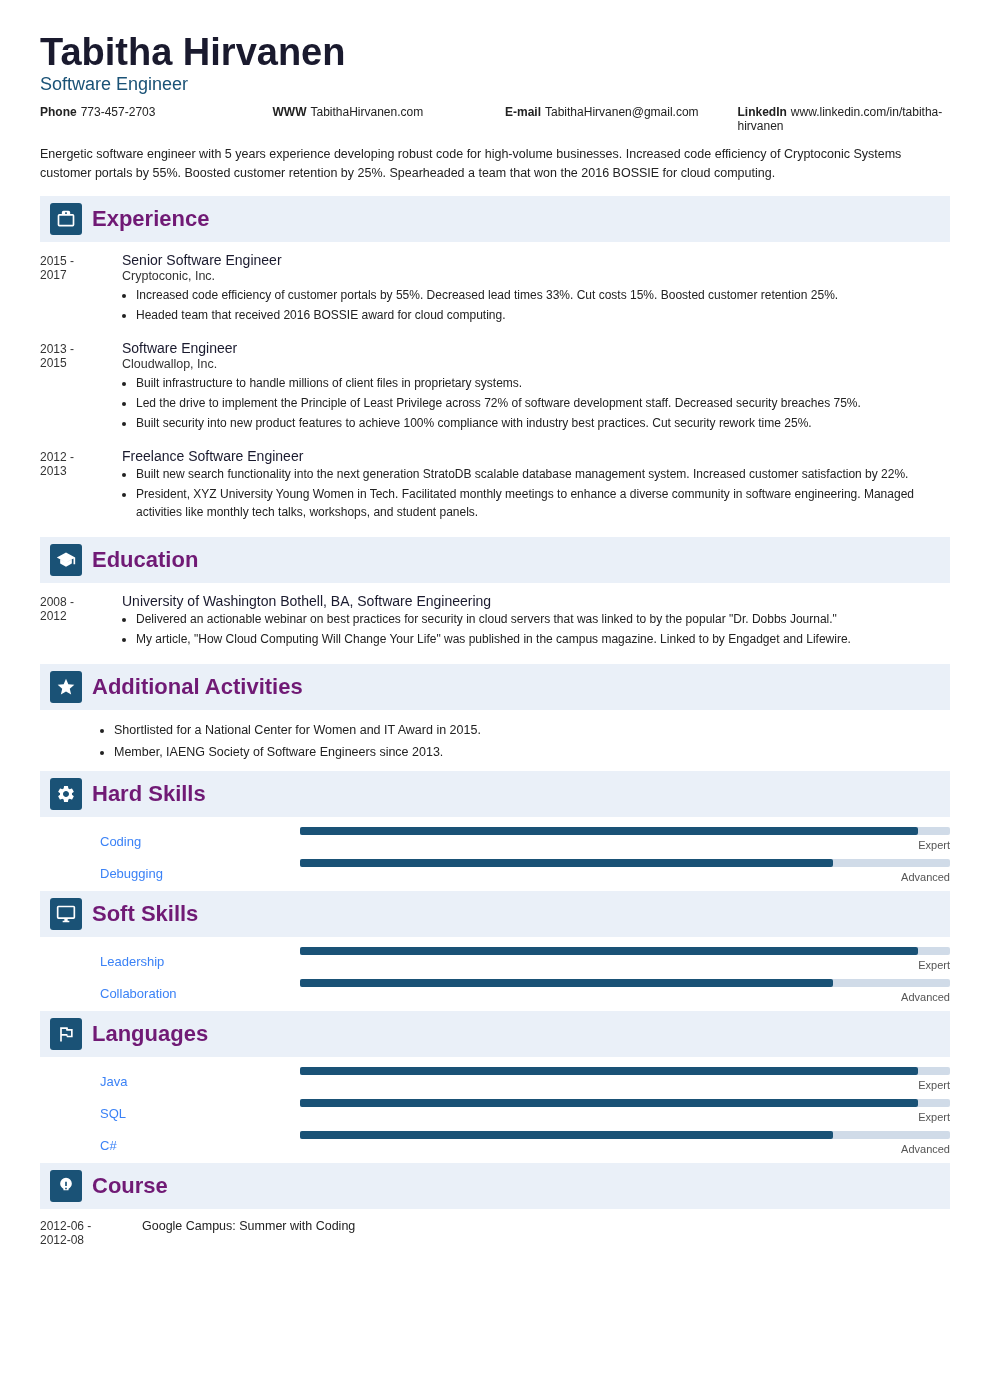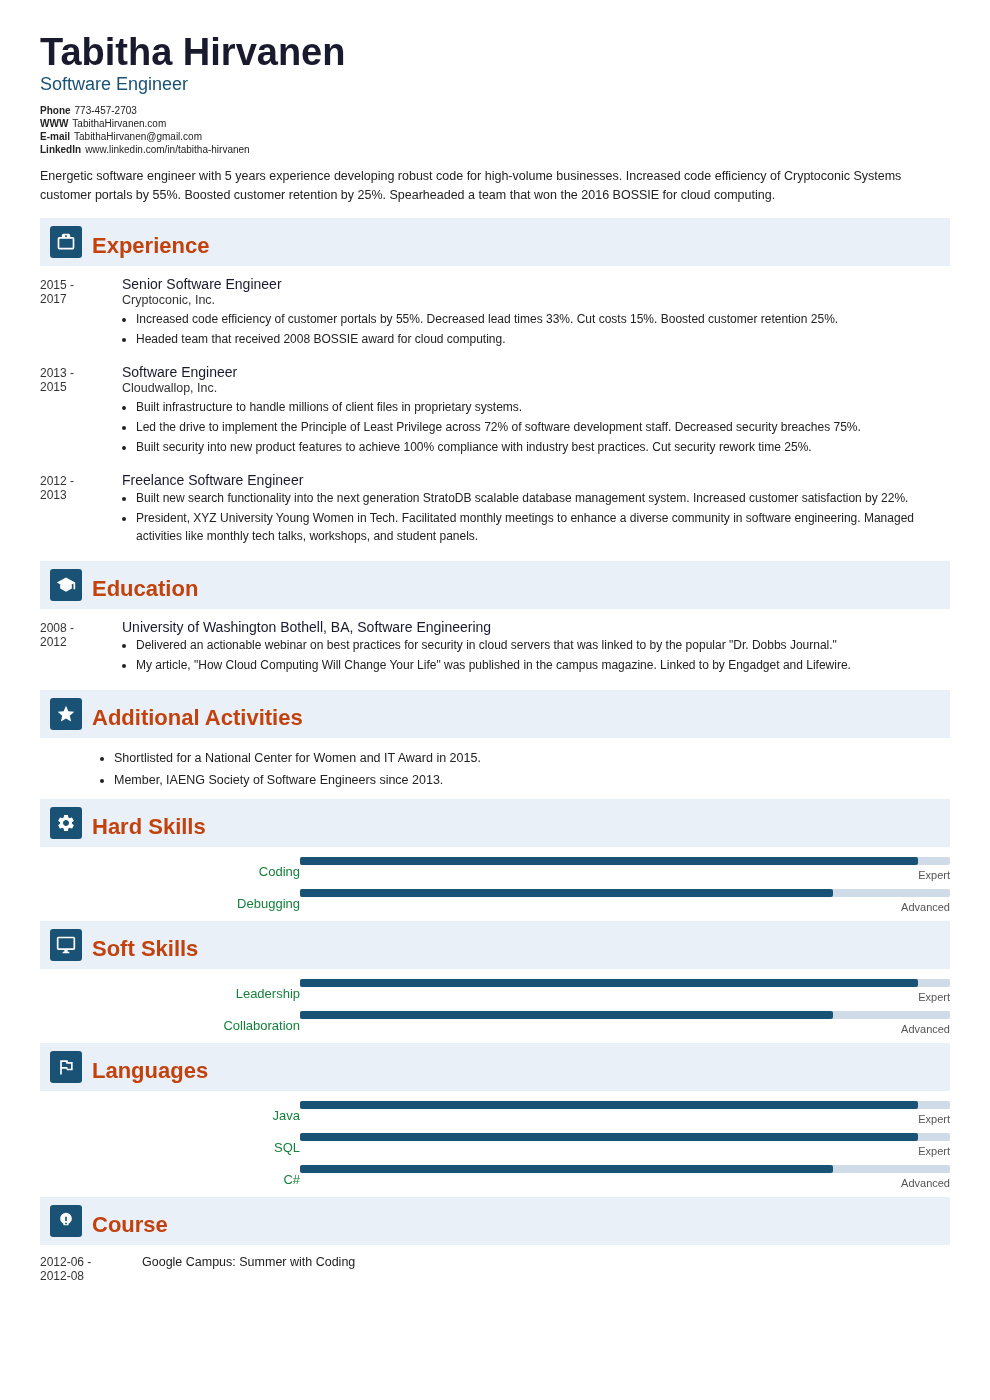--- a/index.html
+++ b/index.html
@@ -18,24 +18,24 @@
       line-height: 1.1;
     }
     .title-sub {
       font-size: 18px;
       color: #1a5276;
       font-weight: 400;
       margin-bottom: 10px;
     }
     .contact-grid {
       display: grid;
-      grid-template-columns: 1fr;
+      grid-template-columns: 1fr 1fr 1fr 1fr;
       gap: 2px 20px;
       margin-bottom: 12px;
-      font-size: 10px;
+      font-size: 12px;
     }
     .contact-item span.label { font-weight: 700; margin-right: 4px; }
     .summary {
       font-size: 12.5px;
       line-height: 1.5;
       margin-bottom: 14px;
       color: #222;
     }
     .section-header {
       display: flex;
@@ -52,22 +52,21 @@
       display: flex;
       align-items: center;
       justify-content: center;
       background: #1a5276;
       border-radius: 3px;
       flex-shrink: 0;
     }
     .section-header h2 {
       font-size: 22px;
       font-weight: 700;
-      color: #c2410c;
-      margin-top: 8px;
+      color: #701a75;
     }
     .exp-block {
       display: grid;
       grid-template-columns: 70px 1fr;
       margin-bottom: 14px;
       gap: 8px 12px;
     }
     .year-col {
       font-size: 12px;
       color: #333;
@@ -95,23 +94,22 @@
     .skills-section { margin-bottom: 4px; }
     .skill-row {
       display: grid;
       grid-template-columns: 200px 1fr;
       align-items: end;
       margin-bottom: 8px;
       padding-left: 60px;
     }
     .skill-name {
       font-size: 13px;
-      color: #15803d;
+      color: #3b82f6;
       padding-bottom: 2px;
-      text-align: right;
     }
     .skill-bar-wrap {
       position: relative;
       padding-bottom: 16px;
     }
     .skill-bar-bg {
       height: 8px;
       background: #d0dbe8;
       border-radius: 2px;
       width: 100%;
@@ -183,21 +181,21 @@
 
 <div>
 
   <div class="exp-block">
     <div class="year-col">2015 -<br>2017</div>
     <div class="exp-right">
       <h3>Senior Software Engineer</h3>
       <div class="company">Cryptoconic, Inc.</div>
       <ul>
         <li>Increased code efficiency of customer portals by 55%. Decreased lead times 33%. Cut costs 15%. Boosted customer retention 25%.</li>
-        <li>Headed team that received 2008 BOSSIE award for cloud computing.</li>
+        <li>Headed team that received 2016 BOSSIE award for cloud computing.</li>
       </ul>
     </div>
   </div>
 
   <div class="exp-block">
     <div class="year-col">2013 -<br>2015</div>
     <div class="exp-right">
       <h3>Software Engineer</h3>
       <div class="company">Cloudwallop, Inc.</div>
       <ul>

